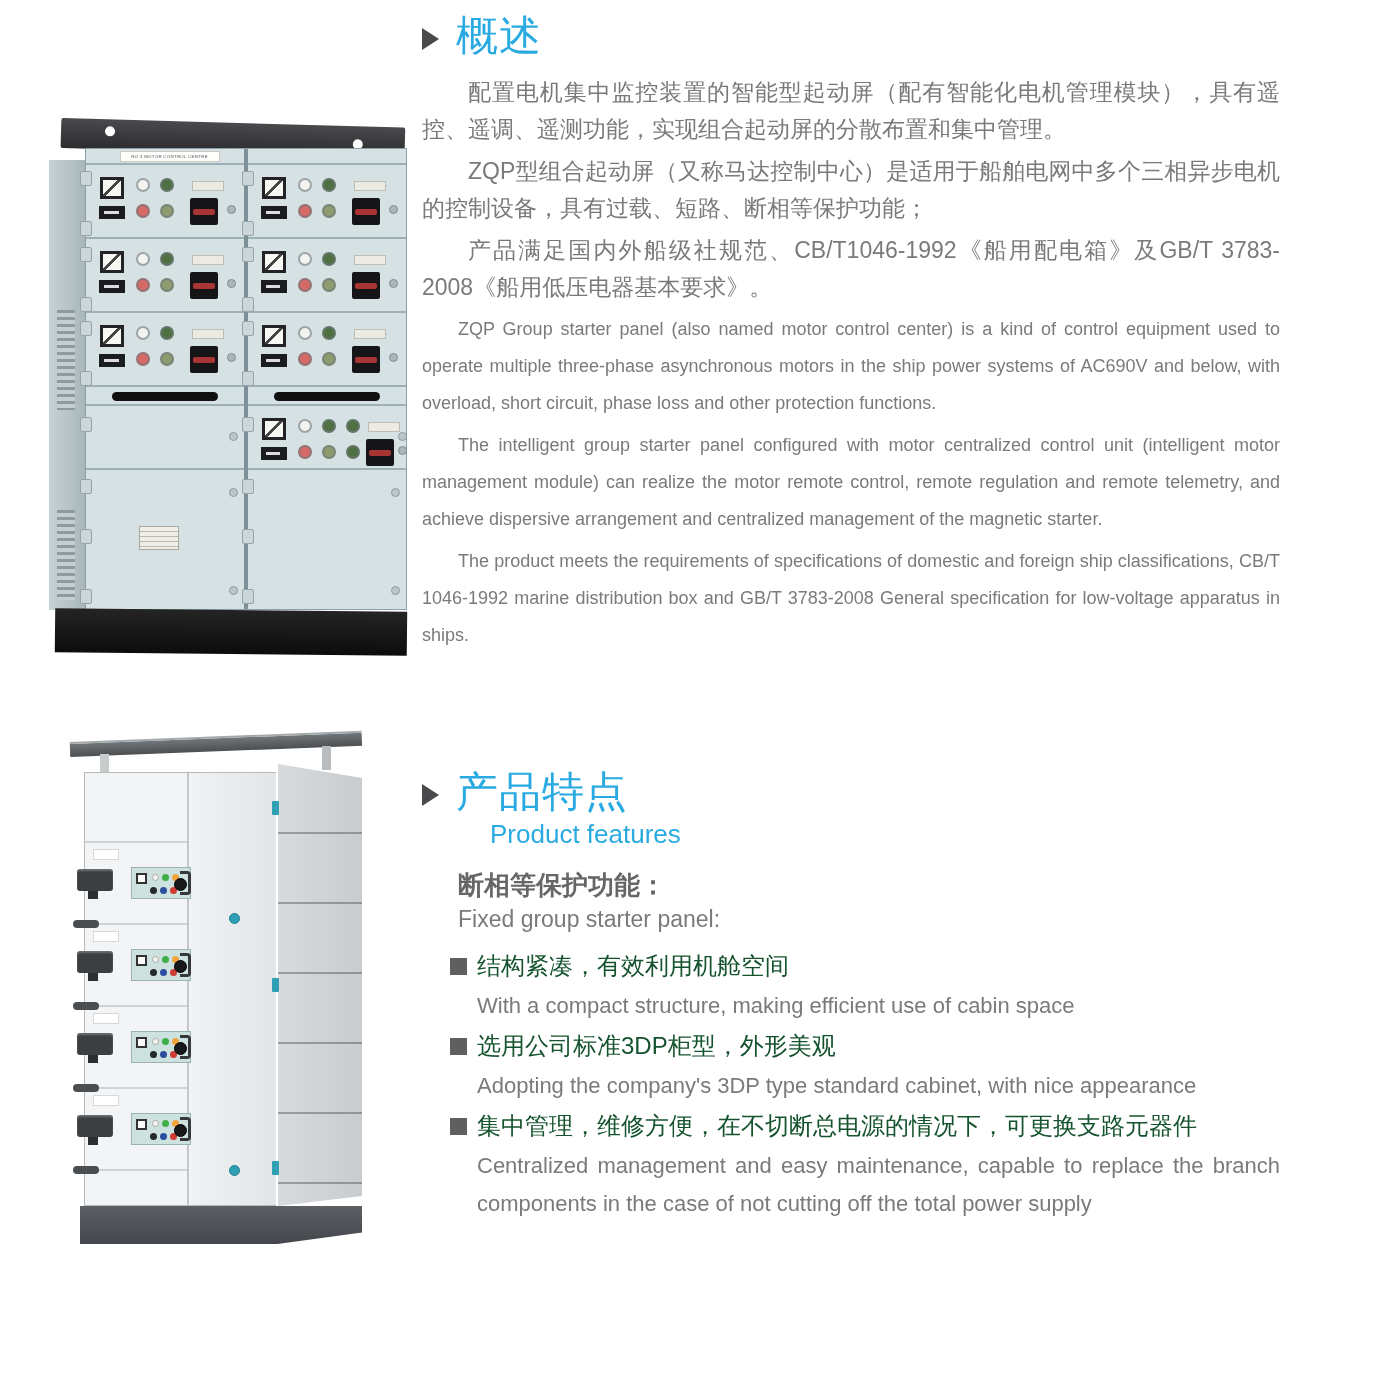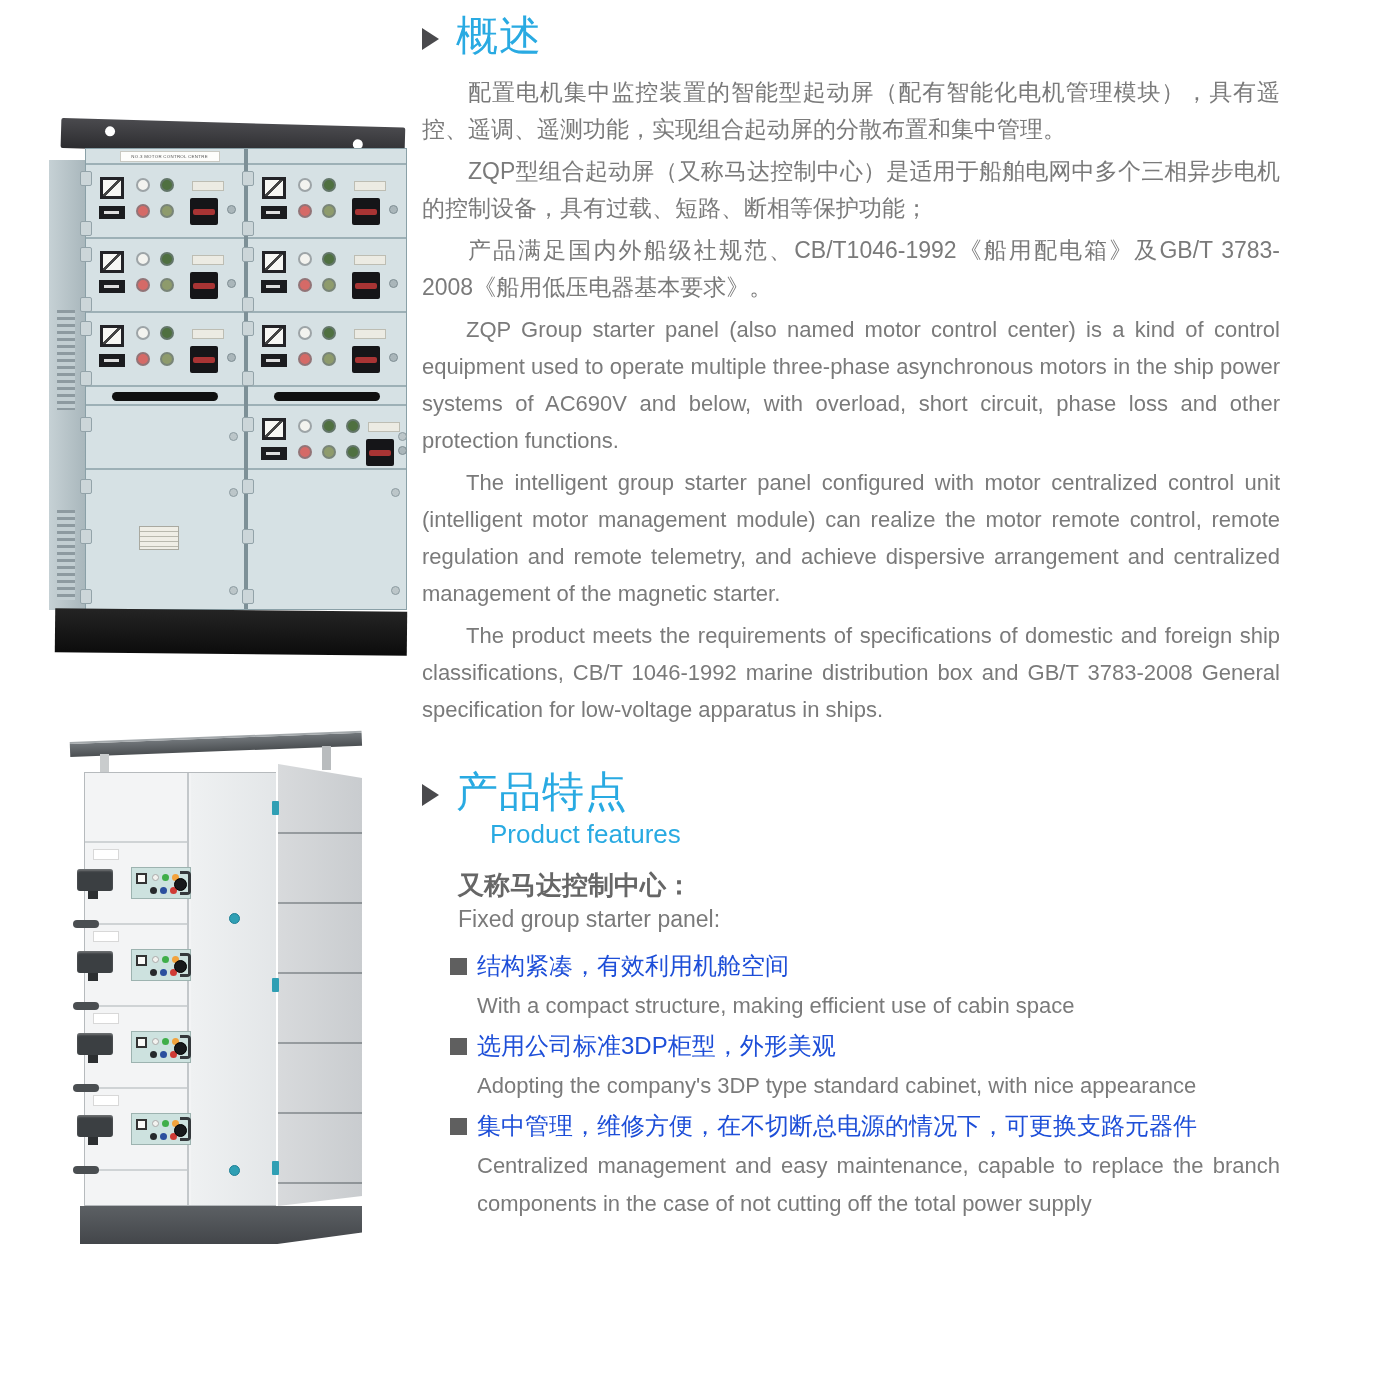--- a/index.html
+++ b/index.html
@@ -15,25 +15,25 @@
   #sec1 { top:12px; }
   #sec2 { top:768px; }
   .head { position:relative; padding-left:34px; }
   .tri { position:absolute; left:0; top:16px; width:0; height:0;
          border-left:17px solid #4a4a4d; border-top:11px solid transparent; border-bottom:11px solid transparent; }
   .title-cn { font-size:42px; line-height:1.15; color:var(--blue); font-weight:500; letter-spacing:1px; }
   .title-en { font-size:26px; color:var(--blue); margin:3px 0 0 34px; }
   .paras { margin-top:14px; }
   .paras p { margin:0 0 5px; text-indent:2em; text-align:justify; color:var(--gray); }
   p.cn { font-size:23px; line-height:37px; }
-  p.en { font-size:22px; line-height:37px; }
+  p.en { font-size:18px; line-height:37px; }
   .sub-cn { font-size:26px; font-weight:bold; color:#666; margin:18px 0 3px 36px; }
   .sub-en { font-size:23px; color:var(--gray); margin:0 0 12px 36px; }
   .feat { margin-left:28px; }
-  .cnline { display:flex; align-items:center; gap:10px; color:#1d4ed8; font-size:24px; line-height:42px; }
+  .cnline { display:flex; align-items:center; gap:10px; color:#14532d; font-size:24px; line-height:42px; }
   .sq { width:17px; height:17px; background:#5f5f5f; flex:none; }
   .enline { padding-left:27px; font-size:22px; line-height:38px; color:var(--gray); text-align:justify; }
 
   
   #cab1 { position:absolute; left:45px; top:112px; width:365px; height:545px; }
   .c1-cap { position:absolute; left:16px; top:6px; width:344px; height:30px; border-radius:2px;
             background:linear-gradient(#4a4a4e,#2c2c2f); transform:rotate(1.6deg); transform-origin:left center; }
   .c1-cap .dot { position:absolute; width:10px; height:10px; border-radius:50%; background:#fff; }
   .d1 { left:44px; top:7px; } .d2 { right:42px; top:13px; }
   .c1-side { position:absolute; left:4px; top:48px; width:36px; height:450px;
@@ -146,21 +146,21 @@
     <p class="en">The product meets the requirements of specifications of domestic and foreign ship classifications, CB/T 1046-1992 marine distribution box and GB/T 3783-2008 General specification for low-voltage apparatus in ships.</p>
   </div>
 </div>
 
 <div class="section" id="sec2">
   <div class="head">
     <span class="tri"></span>
     <div class="title-cn">产品特点</div>
     <div class="title-en">Product features</div>
   </div>
-  <div class="sub-cn">又称马达控制中心：</div>
+  <div class="sub-cn">断相等保护功能：</div>
   <div class="sub-en">Fixed group starter panel:</div>
   <div class="feat">
     <div class="feat-item">
       <div class="cnline">
           <span class="sq"></span>
         <span>结构紧凑，有效利用机舱空间</span>
         </div>
       <div class="enline">With a compact structure, making efficient use of cabin space</div>
     </div>
     <div class="feat-item">

